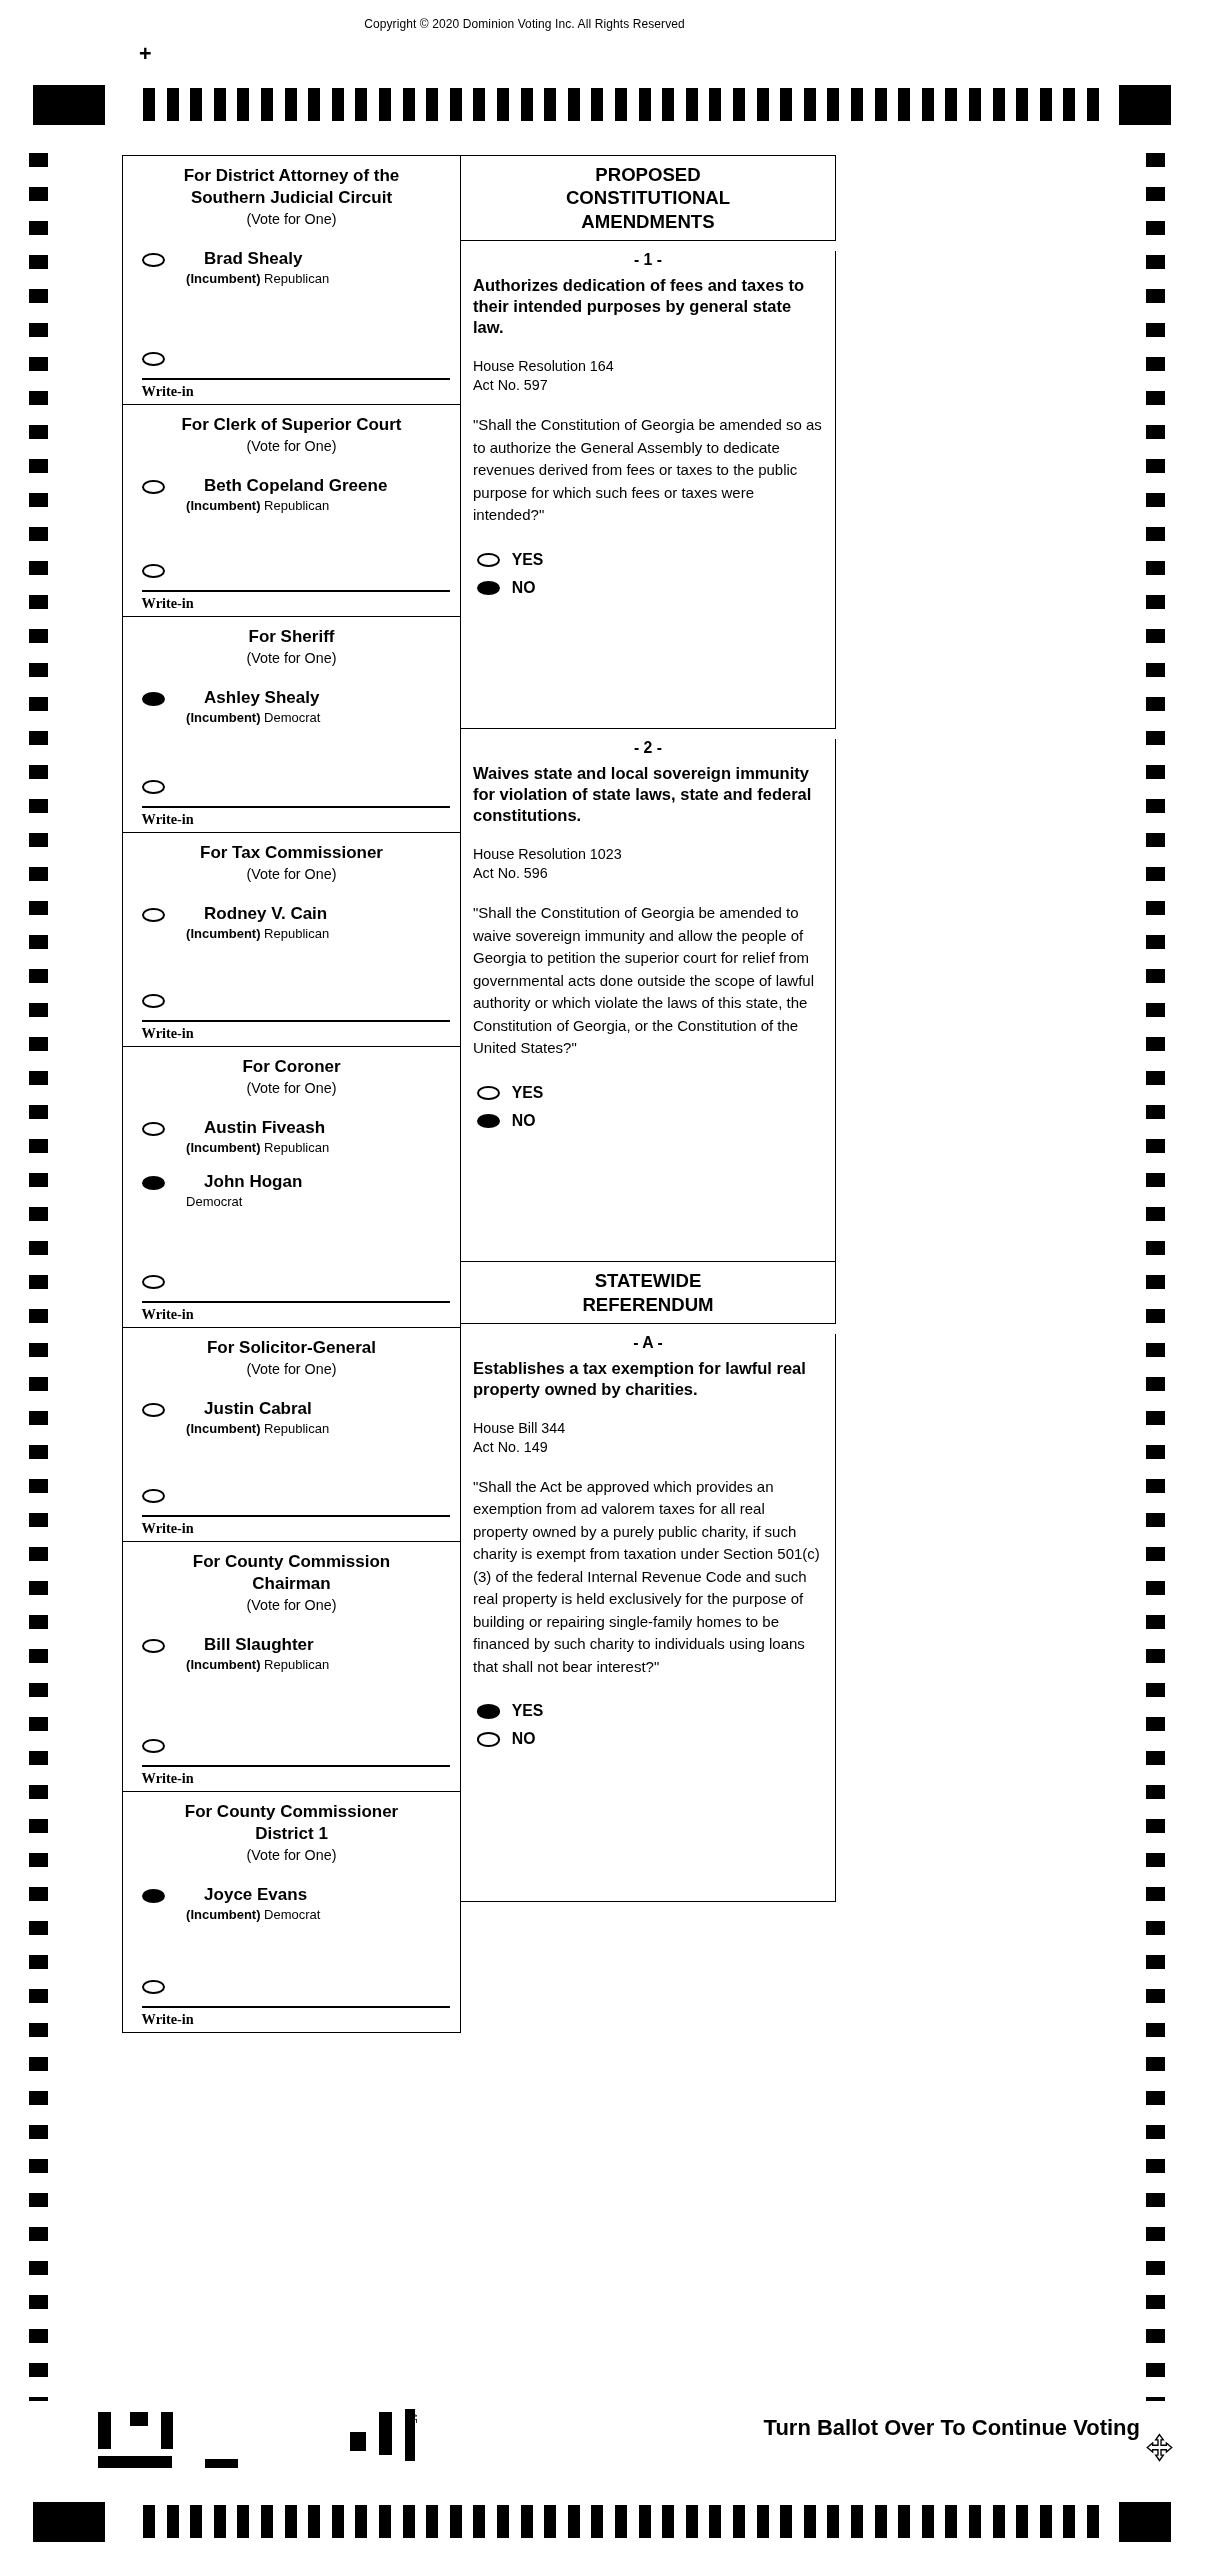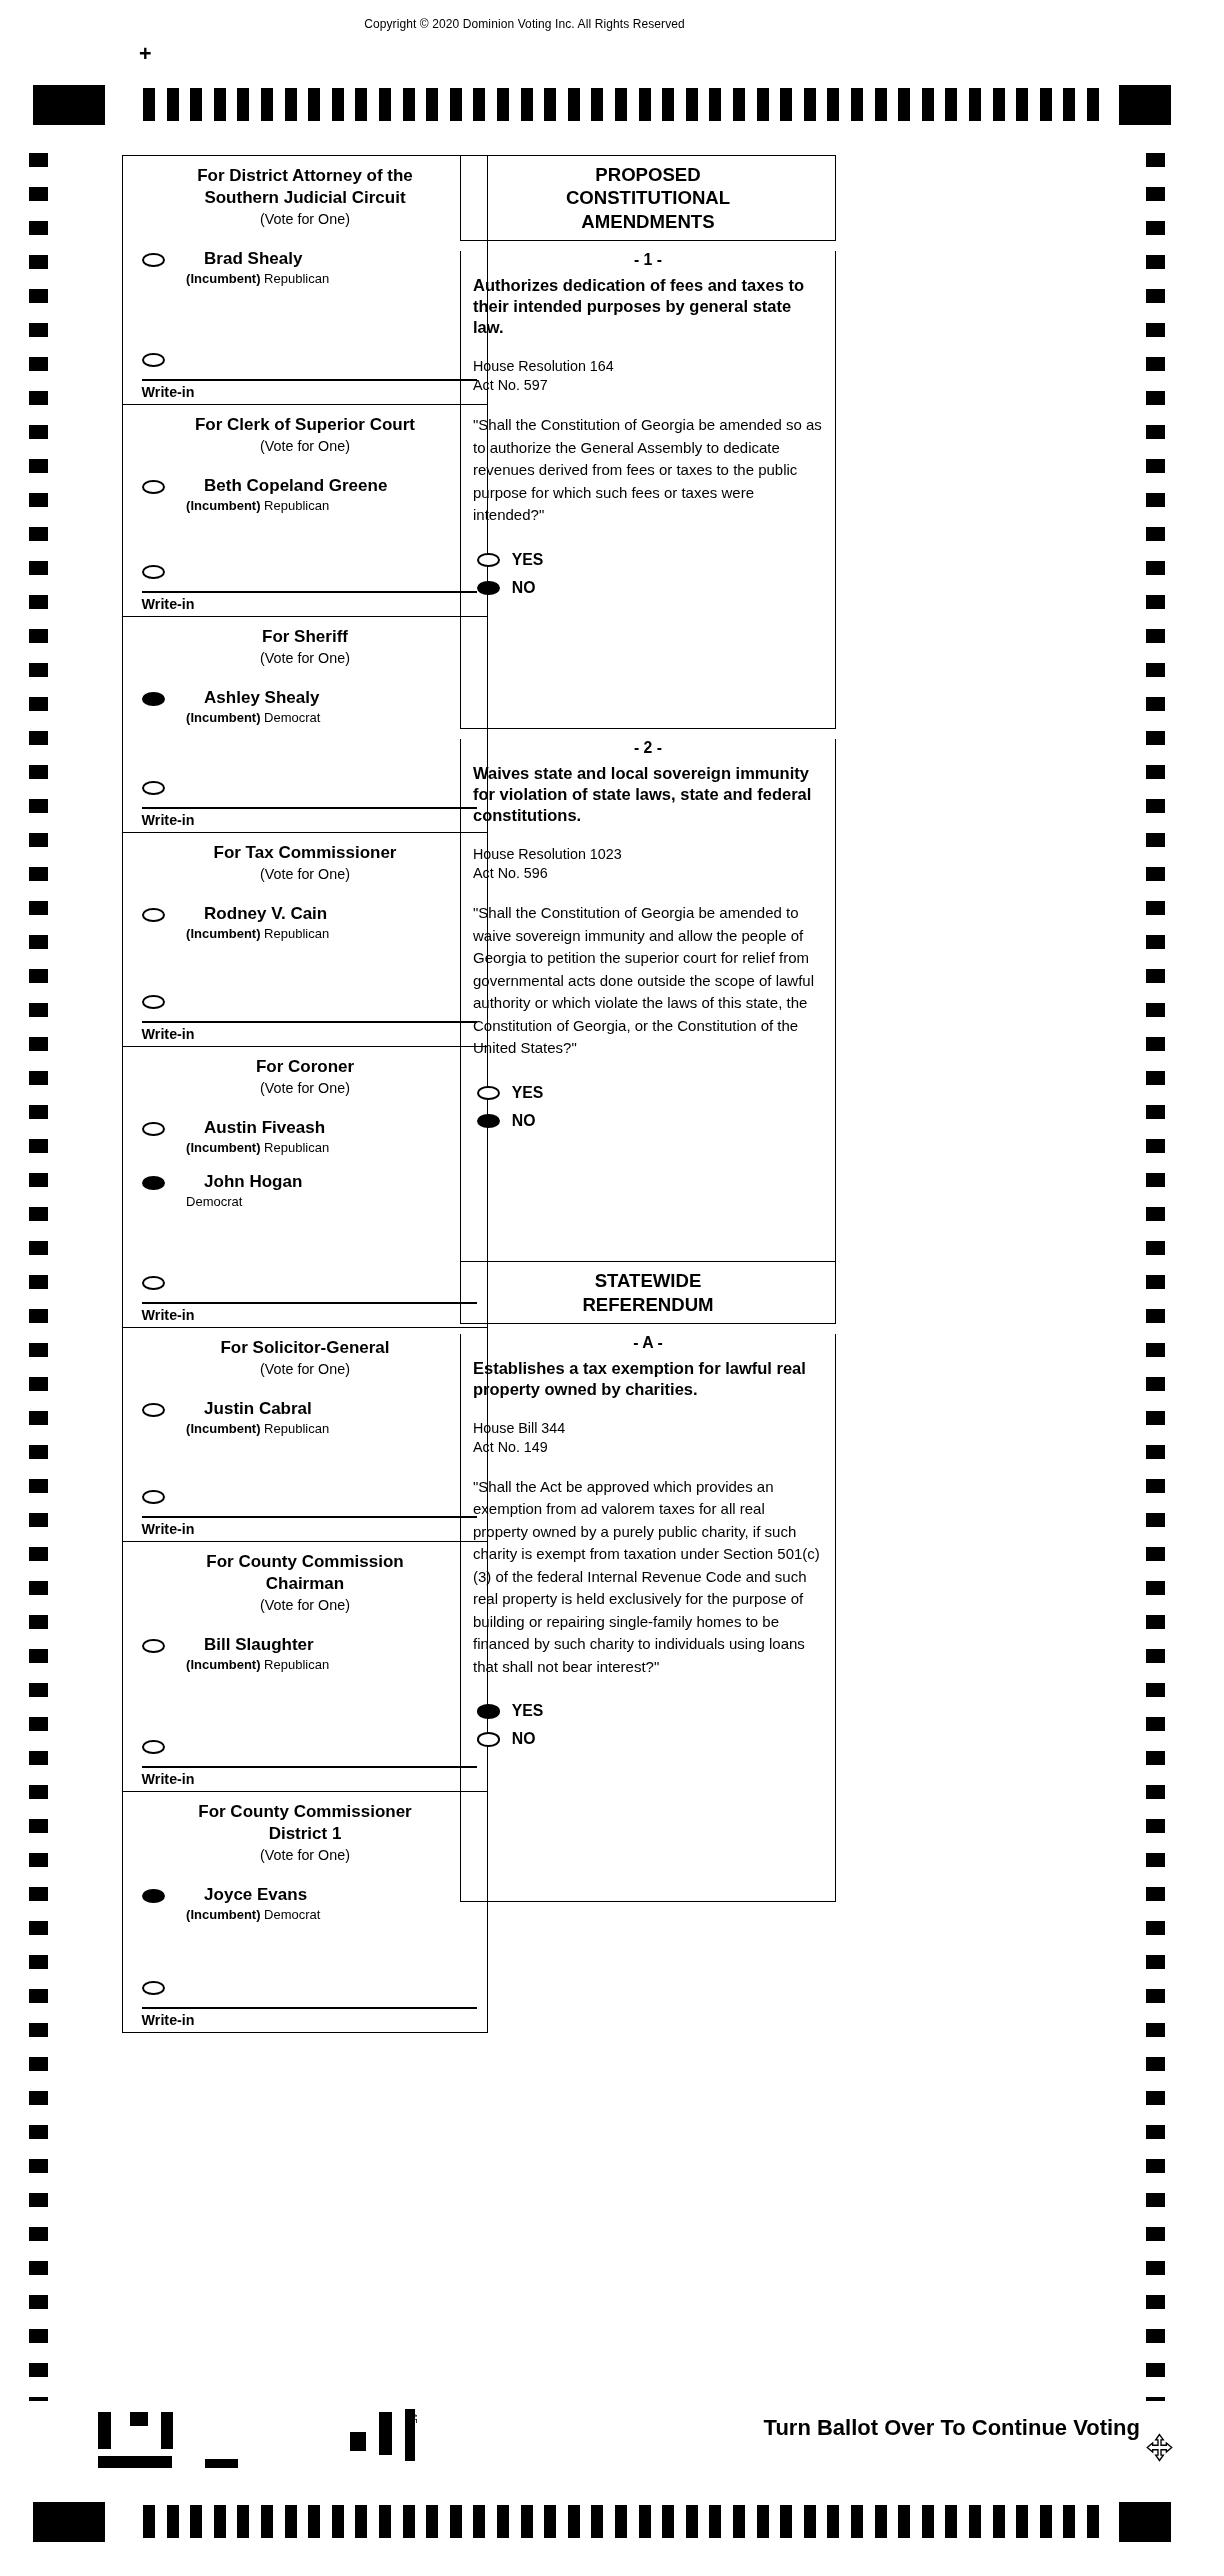--- a/index.html
+++ b/index.html
@@ -42,38 +42,38 @@
   
   .bubble {
     display:inline-block; flex:none;
     width:23px; height:14.3px;
     border:2.1px solid #000; border-radius:50%;
     background:#fff;
   }
   .bubble.filled { background:#000; }
 
   
-  .contests { position:absolute; left:122px; top:155px; width:366px;border-radius:27px; }
+  .contests { position:absolute; left:122px; top:155px; width:339px;border-radius:27px; }
   .contest {
     border:1.4px solid #000; border-top:none;
     display:flex; flex-direction:column;
   }
   .contest:first-child { border-top:1.4px solid #000; }
   .contest-header { text-align:center; padding:8.6px 5.7px 0 5.7px; }
   .contest-title { font-weight:bold; font-size:17px; line-height:1.3; white-space:pre-line; }
   .contest-instruction { font-size:14.3px; margin-top:2.1px; }
 
   .candidate { display:flex; align-items:flex-start; gap:11.5px; padding-left:18.6px; margin-top:23px; }
   .candidate + .candidate { margin-top:18.6px; }
   .candidate .bubble { margin-top:2.9px; }
   .cand-name { font-weight:bold; font-size:17px; line-height:1.1;margin-left:28px; }
   .cand-party { font-size:13px; margin-top:2.1px; padding-left:10px; }
   .cand-party b { font-weight:bold; }
 
-  .writein { margin-top:auto; padding:14.3px 10px 4.3px 18.6px; }
+  .writein { margin-top:auto; padding:14.3px 10px 4.3px 18.6px;font-family:Liberation Serif, serif; }
   .writein .bubble { margin-bottom:1.4px; }
   .writein-line { border-bottom:2.1px solid #000; margin-top:8.6px; }
   .writein-label { font-weight:bold; font-size:14.3px; margin-top:2.9px; }
 
   
   .measures { position:absolute; left:460px; top:155px; width:376px; }
   .m-box { border:1.4px solid #000; border-top:none; }
   .m-box:first-child { border-top:1.4px solid #000; }
   .m-header {
     text-align:center; font-weight:bold; font-size:18.6px;

